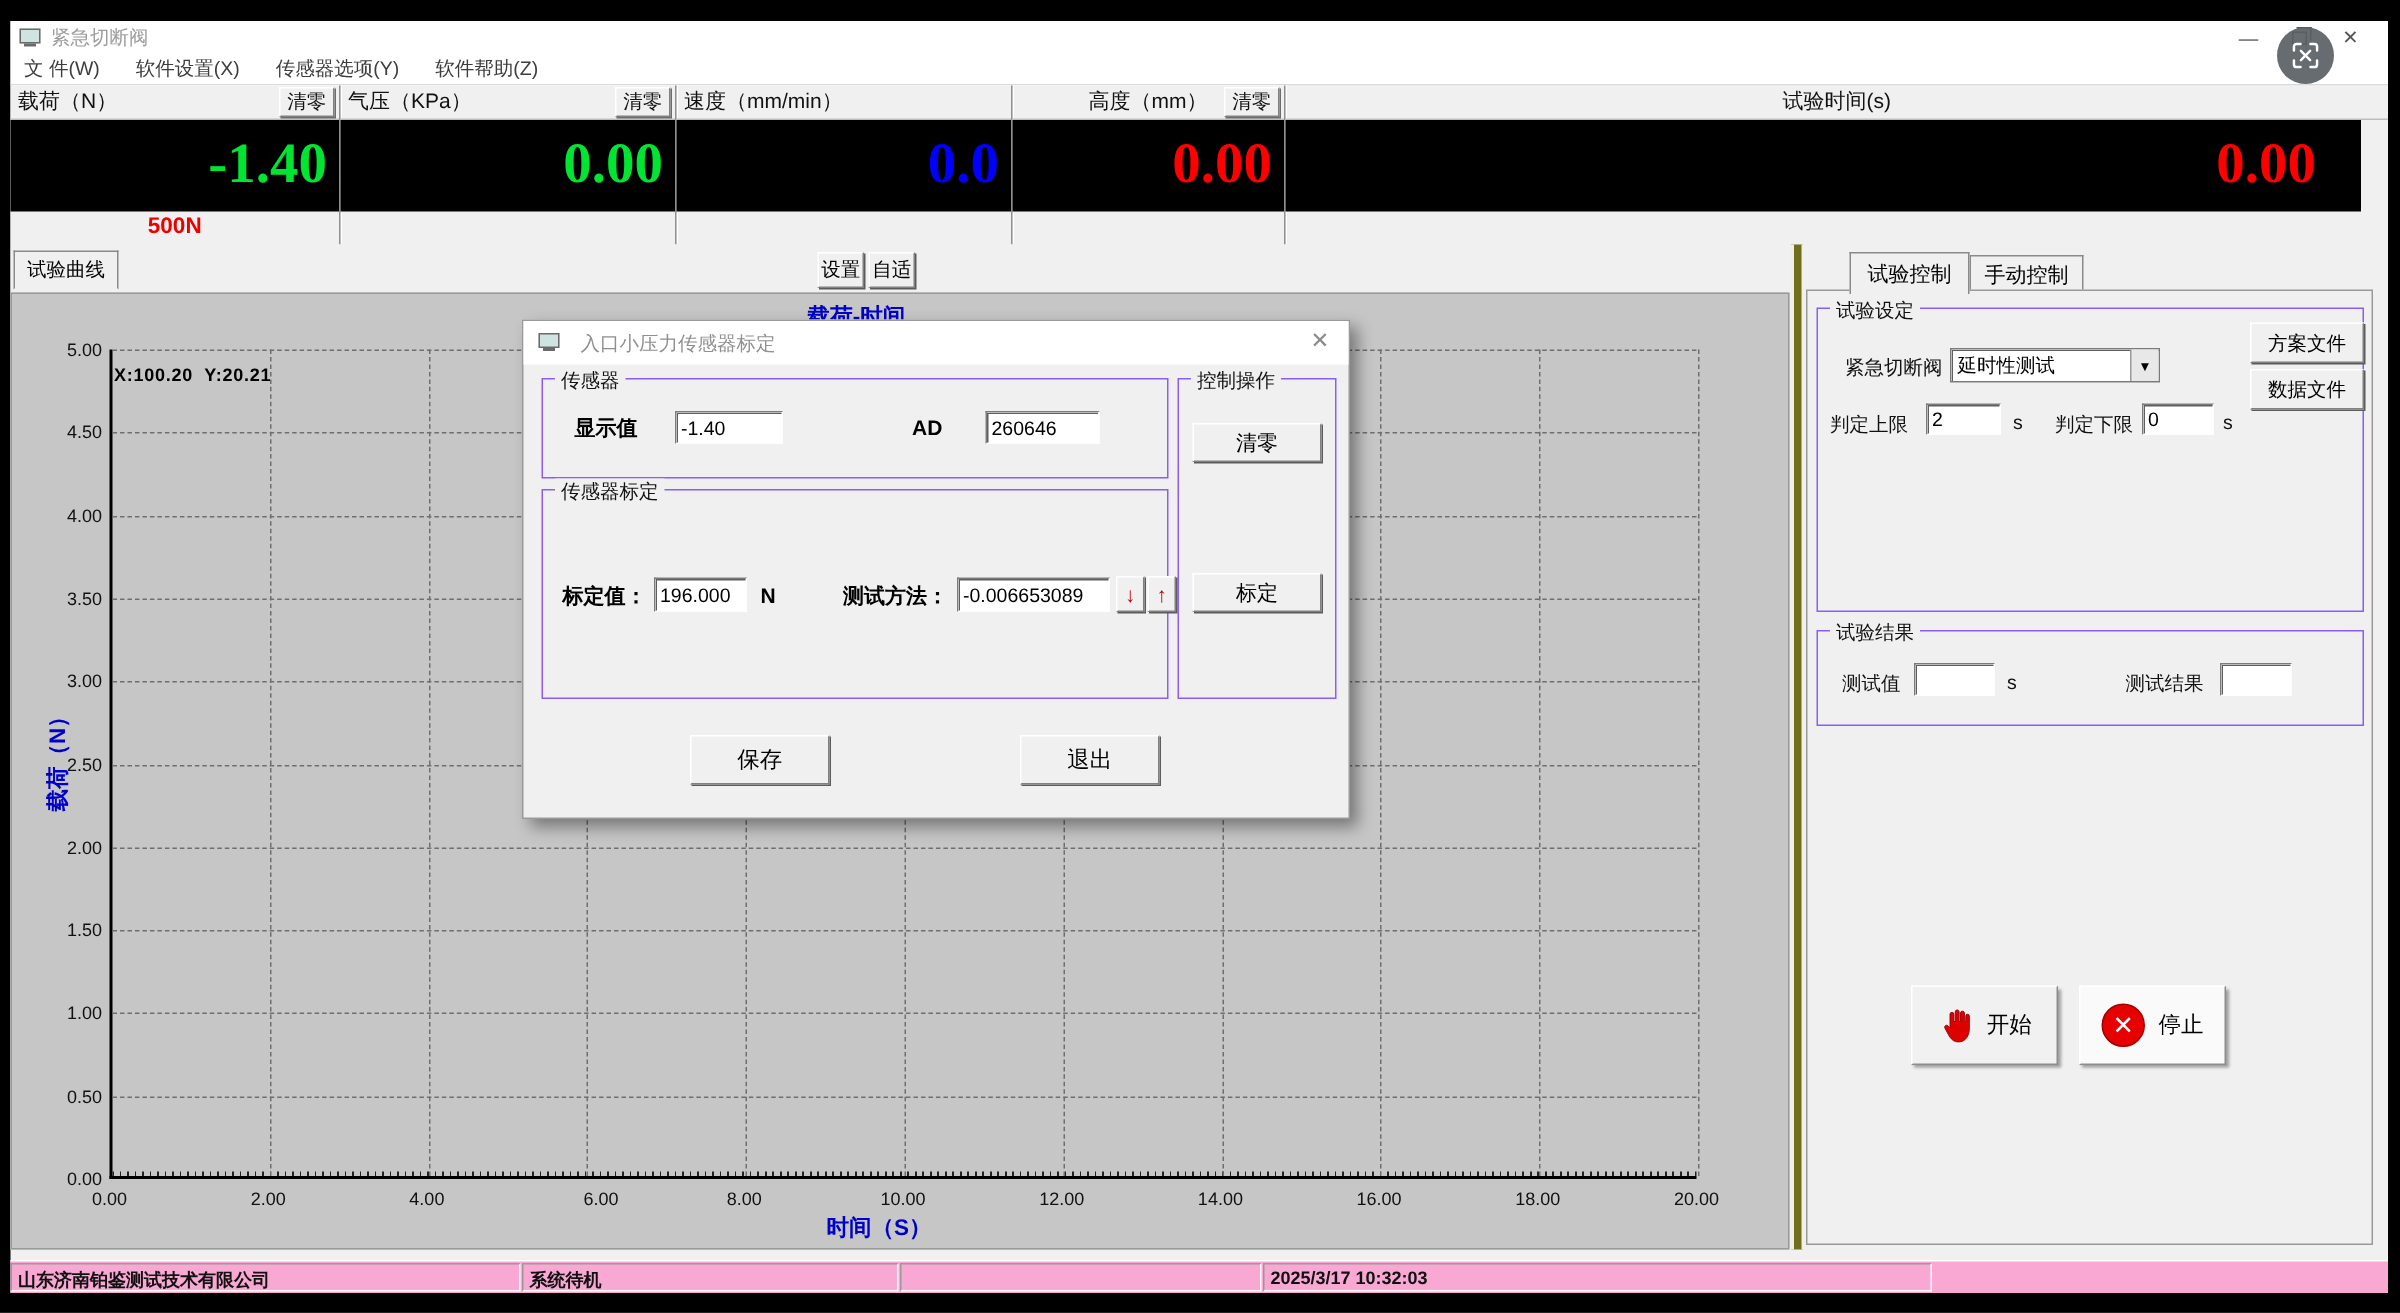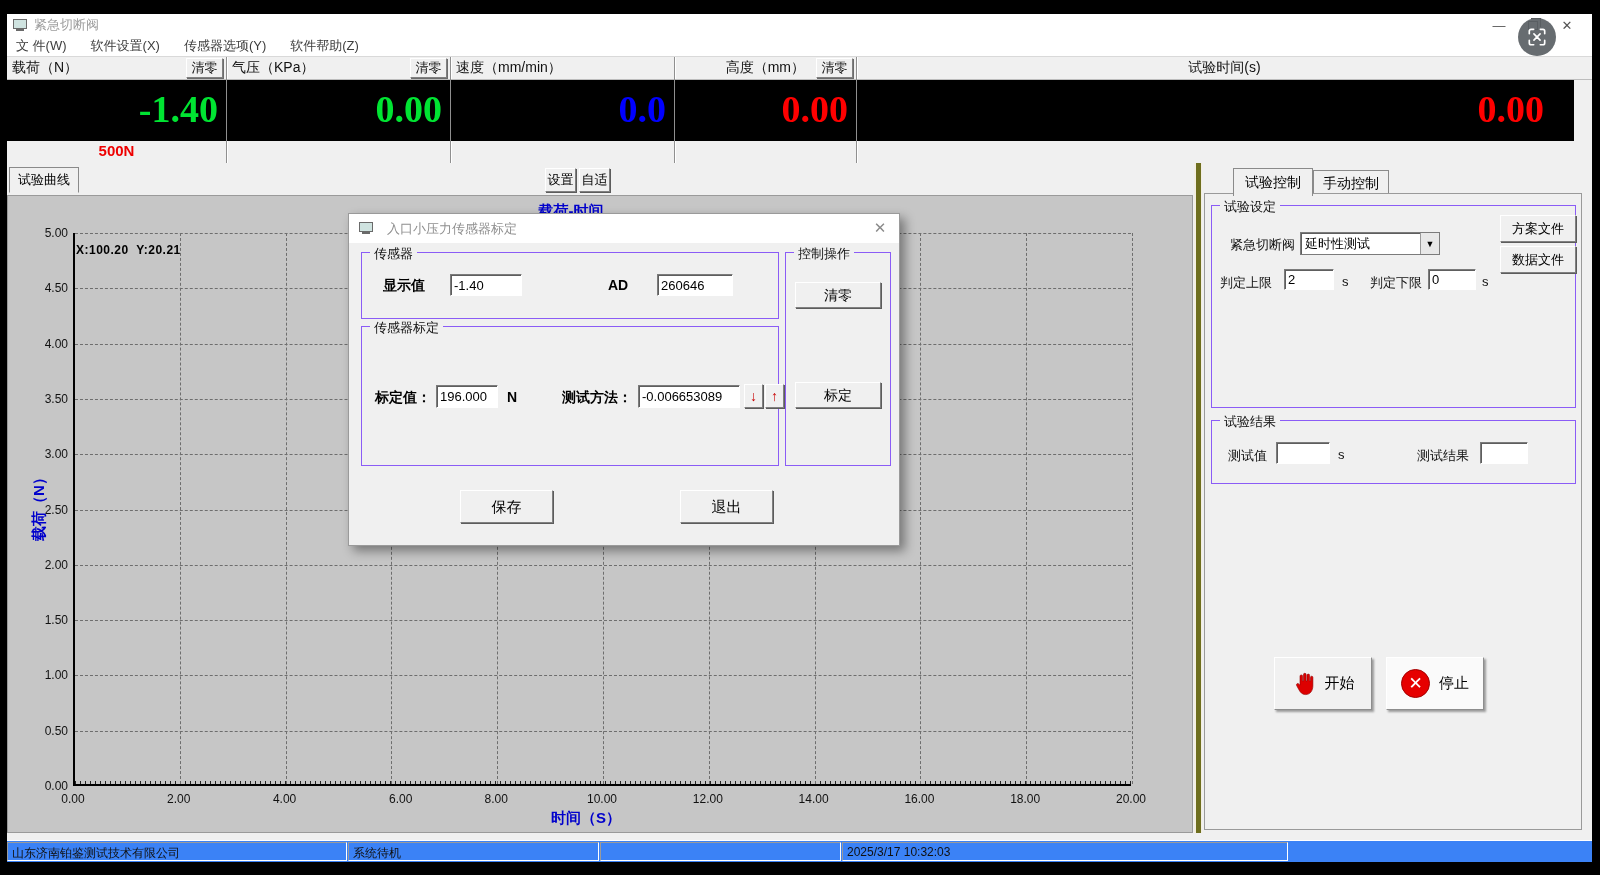--- a/index.html
+++ b/index.html
@@ -71,21 +71,21 @@
 
   
   .dialog { position:absolute; left:348px; top:213px; width:552px; height:333px; background:#f0f0f0; border:1px solid #9a9a9a; box-shadow:5px 5px 10px rgba(0,0,0,.4); z-index:20; }
   .dlg-title { position:relative; height:29px; background:#fff; display:flex; align-items:center; padding-left:10px; }
   .dlg-title .t { color:#8f8f8f; font-size:13px; margin-left:7px; }
   .dlg-close { position:absolute; right:10px; top:5px; width:18px; height:18px; color:#8a8a8a; font-size:15px; text-align:center; line-height:18px; }
   .dlg-label-b { position:absolute; font-size:14px; font-weight:bold; color:#000; }
   .arrow-btn { position:absolute; width:19px; height:24px; background:#f0f0f0; border:1px solid #808080; border-top-color:#fff; border-left-color:#fff; box-shadow:1px 1px 0 #5c5c5c; color:#c80000; font-weight:bold; font-size:14px; text-align:center; line-height:22px; }
 
   
-  .statusbar { position:absolute; left:0; top:826px; width:100%; height:22px; background:#3b82f6; display:flex; border-top:1px solid #fff; }
+  .statusbar { position:absolute; left:0; top:826px; width:100%; height:22px; background:#f9a8d4; display:flex; border-top:1px solid #fff;font-weight:bold; }
   .scell { border:1px solid; border-color:#9a9a9a #fff #fff #9a9a9a; margin:1px 1px 1px 0; font-size:12px; color:#111; padding:2px 4px; white-space:nowrap; overflow:hidden; }
 </style>
 </head>
 <body>
 
 <div class="screen">
   <div class="win">
 
     <div class="titlebar">
       <span class="app-ico">

